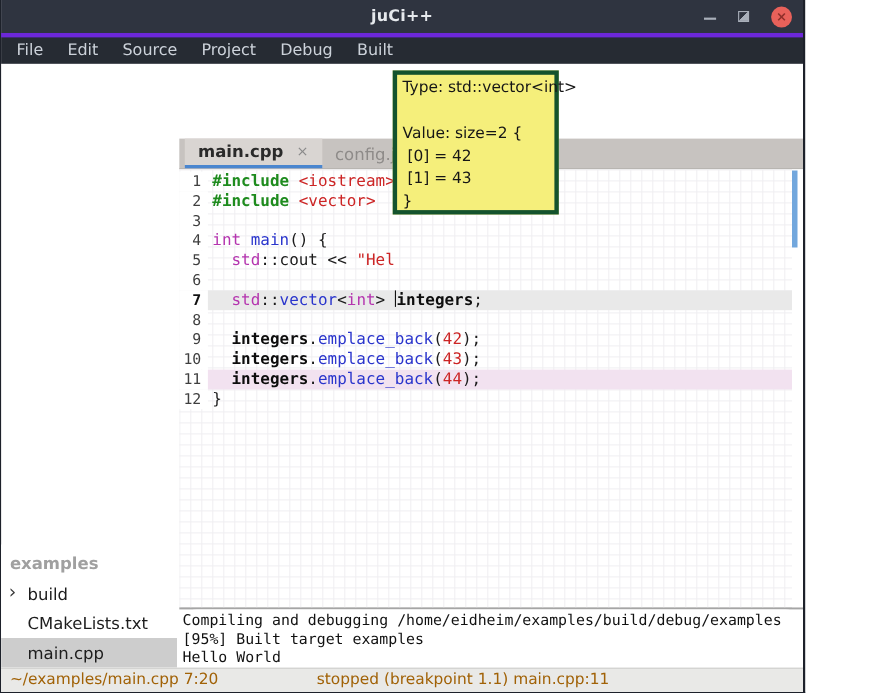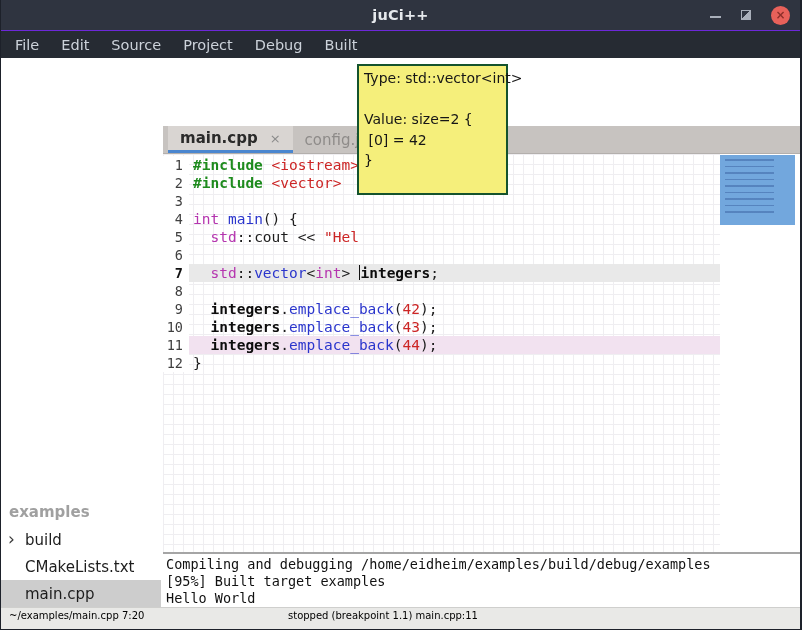--- a/index.html
+++ b/index.html
@@ -1,31 +1,31 @@
 <!DOCTYPE html>
 <html style="--accent: #4a86cf; --tooltip-bg: #f5ef7b; --cur-line: #e9e9e9; --bp-line: #f2e2f0; --minimap: #72a7dd; --close: #e8615a; --c-pp: #1e8b1e; --c-str: #cc2525; --c-num: #cc2525; --c-typ: #b535af; --c-fn: #2a35cc; --c-pl: #1c1c1c;"><head>
 <meta charset="utf-8">
 <style>
   * { box-sizing: border-box; margin: 0; padding: 0; }
   html,body { width:802px; height:630px; overflow:hidden; }
   body { font-family:"DejaVu Sans", sans-serif; }
   .window {
-    width:802px; height:630px; position:relative; background:#fff;
+    width:732px; height:630px; position:relative; background:#fff;
     border-left:1px solid #1d212a; border-right:2px solid #1d212a; border-bottom:1px solid #1d212a;
     display:flex; flex-direction:column;
   }
   
   .titlebar { height:30px; background:#2f3440; display:flex; align-items:center; justify-content:center; position:relative; flex:0 0 auto; }
   .title { color:#e6e9ed; font-size:14.5px; font-weight:bold; letter-spacing:.2px; }
   .win-controls { position:absolute; right:10px; top:0; height:30px; display:flex; align-items:center; gap:20px; }
   .btn-min { width:11px; height:2px; background:#a9afba; margin-top:4px; }
   .btn-restore { width:10px; height:10px; border:1.5px solid #a9afba; background:linear-gradient(135deg, transparent 48%, #a9afba 48%); }
   .btn-close { width:19px; height:19px; border-radius:50%; background:var(--close,#e8615a); color:#8f2f2a; font-size:12px; font-weight:bold; display:flex; align-items:center; justify-content:center; line-height:1; }
   
-  .menubar { height:28px; background:#262b33; display:flex; align-items:center; padding-left:5px; gap:4px; flex:0 0 auto; border-top:1px solid #6d28d9; }
+  .menubar { height:28px; background:#262b33; display:flex; align-items:center; padding-left:5px; gap:4px; flex:0 0 auto; border-top:4px solid #6d28d9; }
   .menu-item { color:#ccd2da; font-size:14.5px; padding:4px 9px; cursor:default; }
   
   .content { flex:1 1 auto; display:flex; min-height:0;align-items:flex-end; }
   .sidebar { width:160px; background:#fff; flex:0 0 auto; overflow:hidden; }
   .side-header { color:#a0a0a0; font-weight:bold; font-size:15px; padding:8px 8px 5px 8px; }
   .tree-item { position:relative; height:27px; display:flex; align-items:center; padding-left:24px; font-size:15px; color:#1d1d1d; }
   .tree-item.selected { background:#cdcdcd; }
   .chevron { position:absolute; left:7px; top:3px; color:#3c3c3c; font-size:17px; }
   .v-divider { width:2px; background:#c9c9c9; flex:0 0 auto; }
   .right-pane { flex:1 1 auto; display:flex; flex-direction:column; min-width:0; }
@@ -59,26 +59,26 @@
   .cursor { display:inline-block; width:1.5px; height:15px; background:#111; vertical-align:-2px; }
   .minimap-col { flex:1 1 auto; background:#fff; position:relative; }
   .minimap-viewport { position:absolute; top:1px; left:0; right:5px; height:70px; background:var(--minimap,#72a7dd); }
   .mm-text { position:absolute; left:5px; top:4px; right:28%; bottom:10px;
     background:repeating-linear-gradient(to bottom, rgba(20,50,120,.30) 0 1.5px, transparent 1.5px 6.5px); }
   .h-divider { height:2px; background:#a5a5a5; flex:0 0 auto; }
   
   .terminal { flex:1 1 auto; background:#fff; font-family:"DejaVu Sans Mono", monospace; font-size:13.5px; color:#111; padding:2px 0 0 3px; overflow:hidden;border-radius:16px; }
   .terminal div { height:17px; line-height:17px; white-space:pre; }
   
-  .statusbar { height:22px; background:#e9e9e7; border-top:1px solid #cfcfcd; flex:0 0 auto; position:relative; font-size:10px; color:#000000;padding-left:48px; }
+  .statusbar { height:22px; background:#e9e9e7; border-top:1px solid #cfcfcd; flex:0 0 auto; position:relative; font-size:14px; color:#a16207;padding-left:48px; }
   .status-left { position:absolute; left:8px; top:2px; }
   .status-mid { position:absolute; left:287px; top:2px; }
   
   .tooltip { position:absolute; left:356px; top:64px; width:151px; height:131px; background:var(--tooltip-bg,#f5ef7b);
-    border:2px solid #14532d; z-index:20; padding:2px 5px; font-size:14px; line-height:20.5px; color:#161616; }
+    border:4px solid #14532d; z-index:20; padding:2px 5px; font-size:14px; line-height:20.5px; color:#161616; }
   .tooltip div { min-height:20.5px; white-space:pre; }
 </style>
 </head>
 <body>
 
 <div class="window">
 
   <div class="titlebar">
     <span class="title">juCi++</span>
     <div class="win-controls">
@@ -160,15 +160,16 @@
   <div class="statusbar">
     <span class="status-left">~/examples/main.cpp 7:20</span>
     <span class="status-mid">stopped (breakpoint 1.1) main.cpp:11</span>
   </div>
 
   <div class="tooltip" id="tooltip">
       <div>Type: std::vector&lt;int&gt;</div>
       <div></div>
       <div>Value: size=2 {</div>
       <div> [0] = 42</div>
+      <div> [1] = 43</div>
       <div>}</div>
     </div>
 </div>
 
 </body></html>

